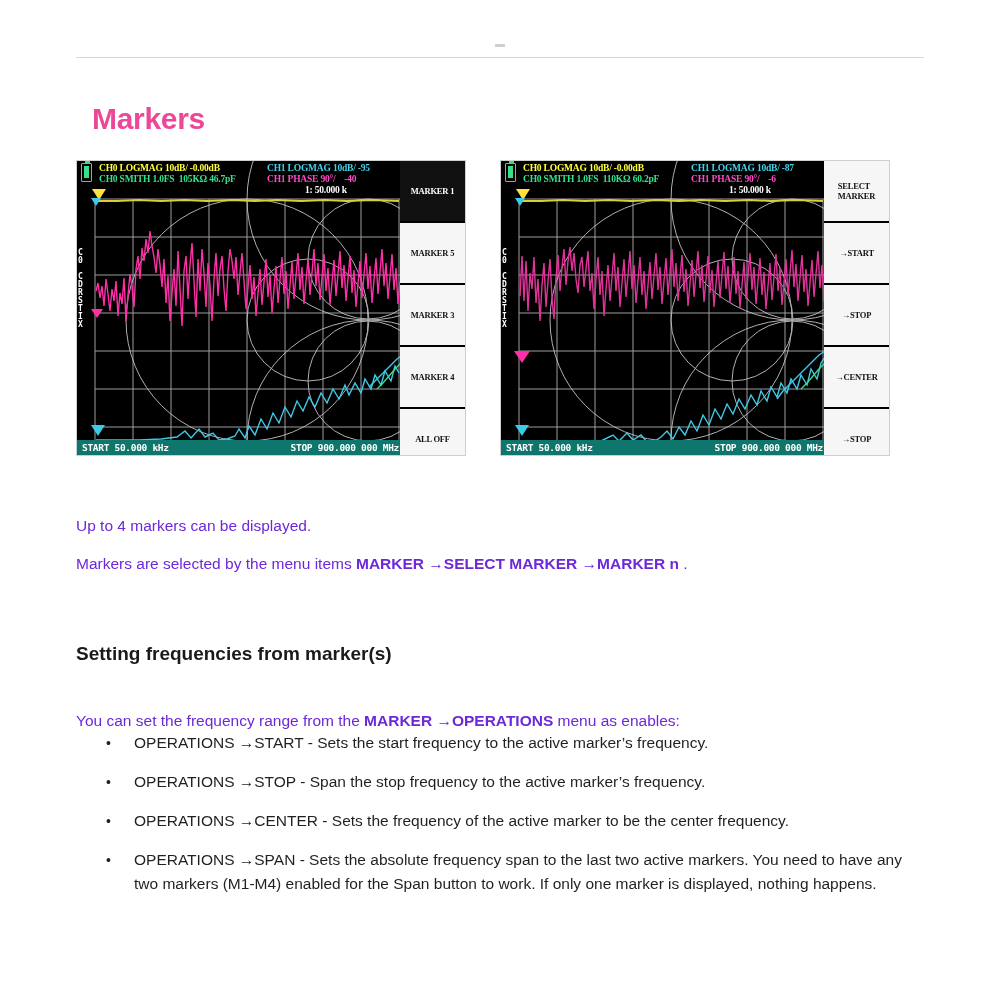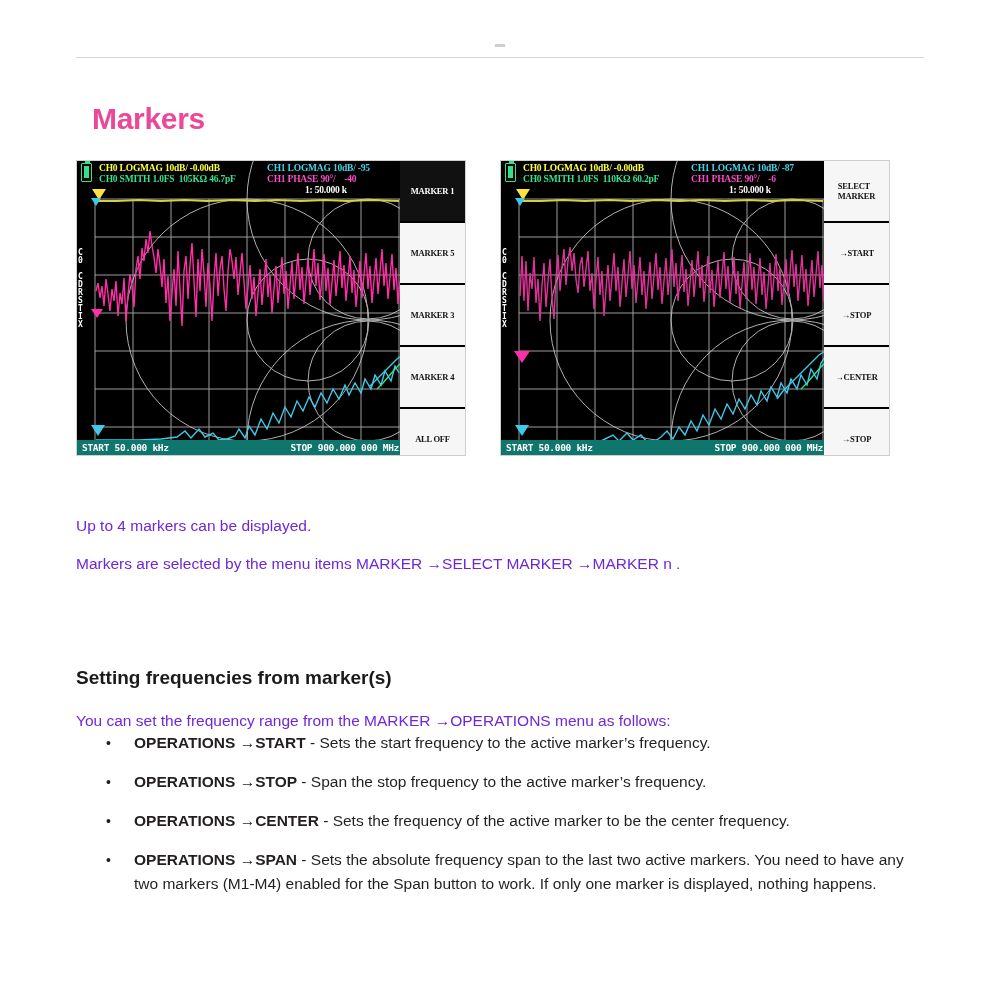--- a/index.html
+++ b/index.html
@@ -124,44 +124,44 @@
     height: 14px; background: #111;
   }
   .mi-text { position: relative; z-index: 2; }
 
   
   .para {
     position: absolute; left: 76px;
     font-size: 15.5px; line-height: 24px; color: #6d28d9;
     width: 852px;
   }
-  .para b { font-weight: normal; }
+  .para b { font-weight: bold; }
   #p1 { top: 498px; }
   #p2 { top: 536px; }
   #p3 { top: 574px; }
 
   h2.sub {
-    position: absolute; left: 76px; top: 667px; margin: 0;
+    position: absolute; left: 76px; top: 643px; margin: 0;
     font-size: 19px; font-weight: bold; color: #1a1a1a;
   }
   #p4 { top: 693px; }
 
   ul.ops {
     position: absolute; left: 100px; top: 731px; margin: 0; padding: 0;
     list-style: none; width: 828px;
   }
   ul.ops li {
     position: relative; padding-left: 34px; margin-bottom: 15px;
     font-size: 15.5px; line-height: 24px; color: #231f20;
   }
   ul.ops li::before {
     content: "\2022"; position: absolute; left: 6px; top: 0;
     color: #231f20; font-size: 14px;
   }
-  ul.ops li b { font-weight: bold; }
+  ul.ops li b { font-weight: normal; }
 </style>
 </head>
 <body>
 
 <div class="page">
 
   <div class="top-rule"></div>
   <div class="top-speck"></div>
 
   <h1 class="page-title">Markers</h1>
@@ -359,21 +359,21 @@
     </div>
   </div>
 
   <p class="para" id="p1">Up to 4 markers can be displayed.</p>
 
   <p class="para" id="p2"><span>Markers are selected by the menu items </span><b>MARKER →SELECT MARKER →MARKER n</b><span> .</span></p>
 
 
   <h2 class="sub">Setting frequencies from marker(s)</h2>
 
-  <p class="para" id="p4"><span>You can set the frequency range from the </span><b>MARKER →OPERATIONS</b><span> menu as follows:</span></p>
+  <p class="para" id="p4"><span>You can set the frequency range from the </span><b>MARKER →OPERATIONS</b><span> menu as enables:</span></p>
 
   <ul class="ops">
     <li><b>OPERATIONS →START</b><span> - Sets the start frequency to the active marker’s frequency.</span></li>
     <li><b>OPERATIONS →STOP</b><span> - Span the stop frequency to the active marker’s frequency.</span></li>
     <li><b>OPERATIONS →CENTER</b><span> - Sets the frequency of the active marker to be the center frequency.</span></li>
     <li><b>OPERATIONS →SPAN</b><span> - Sets the absolute frequency span to the last two active markers. You need to have any two markers (M1-M4) enabled for the Span button to work. If only one marker is displayed, nothing happens.</span></li>
   </ul>
 
 </div>
 

